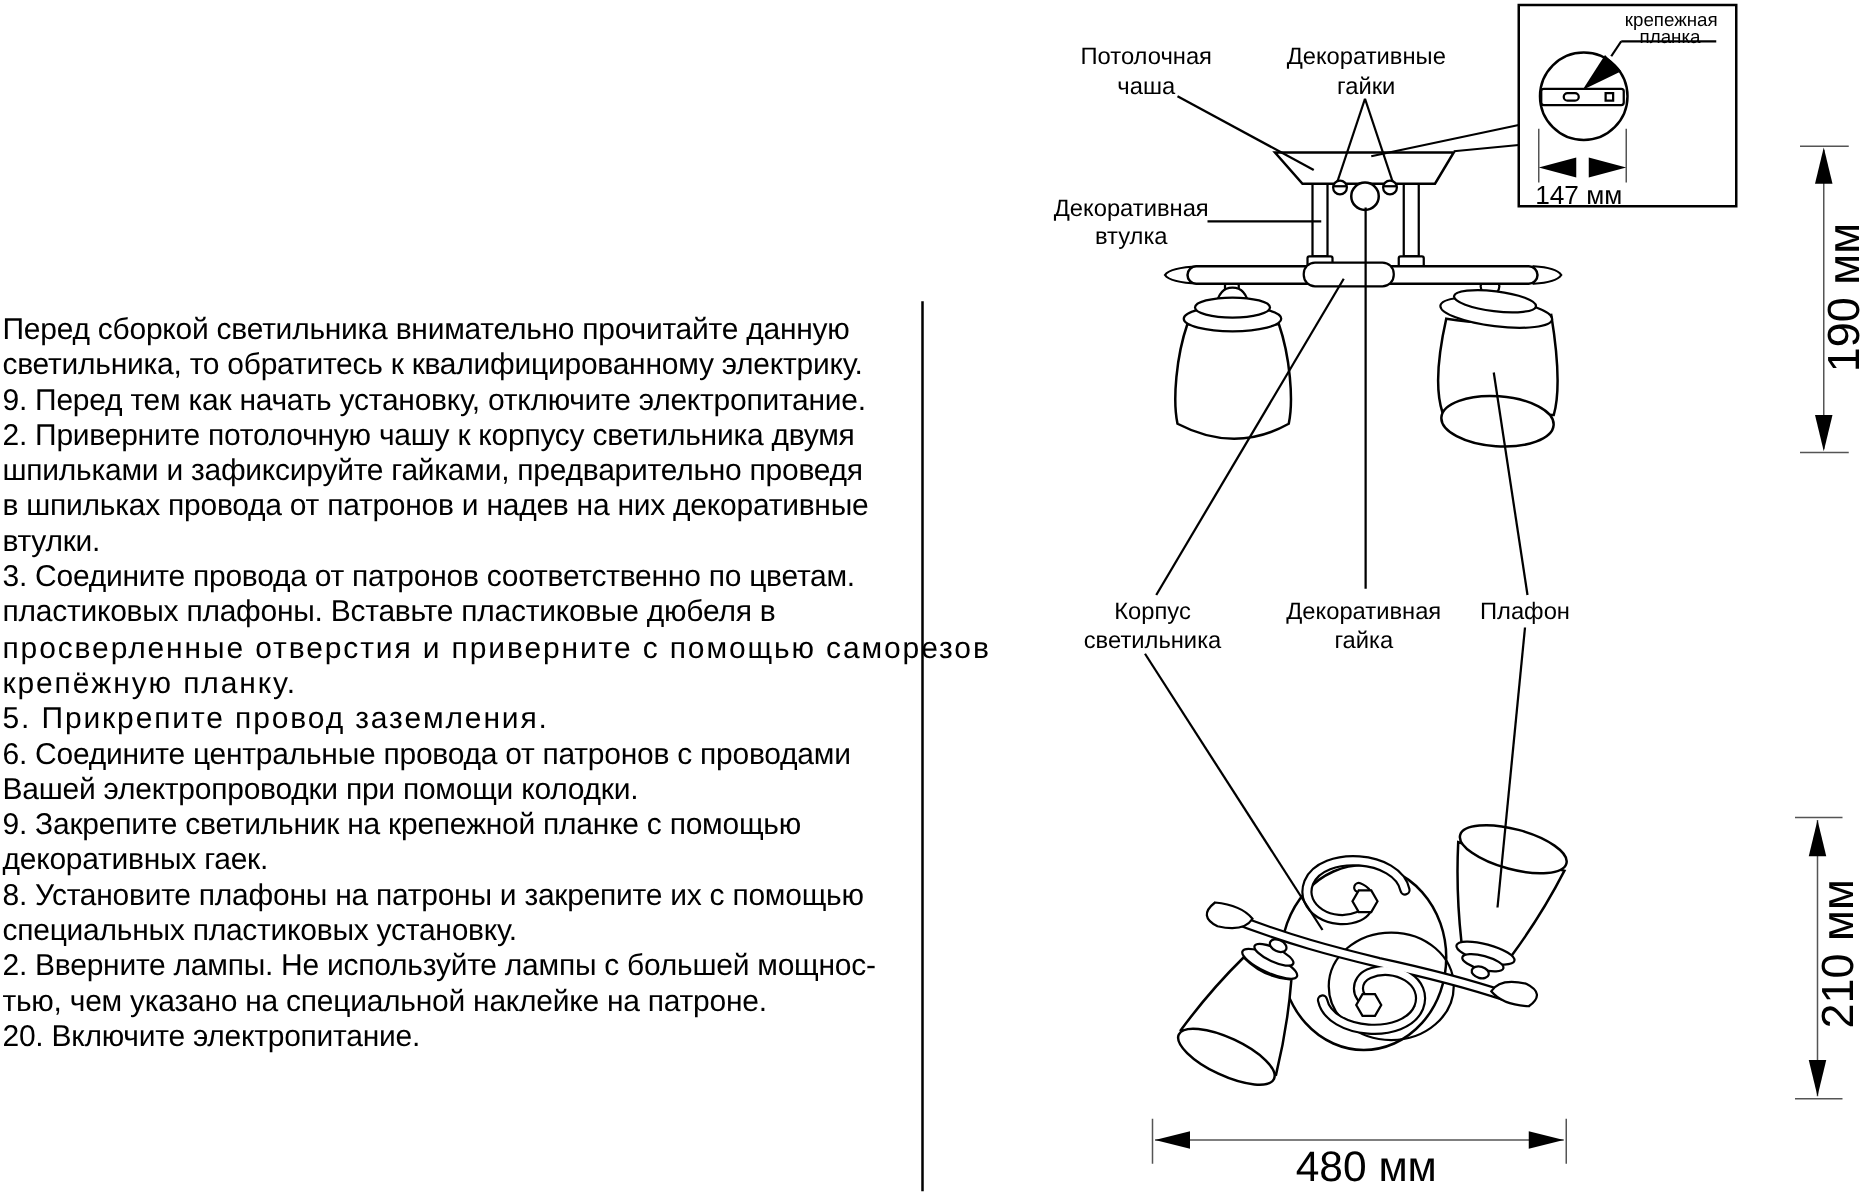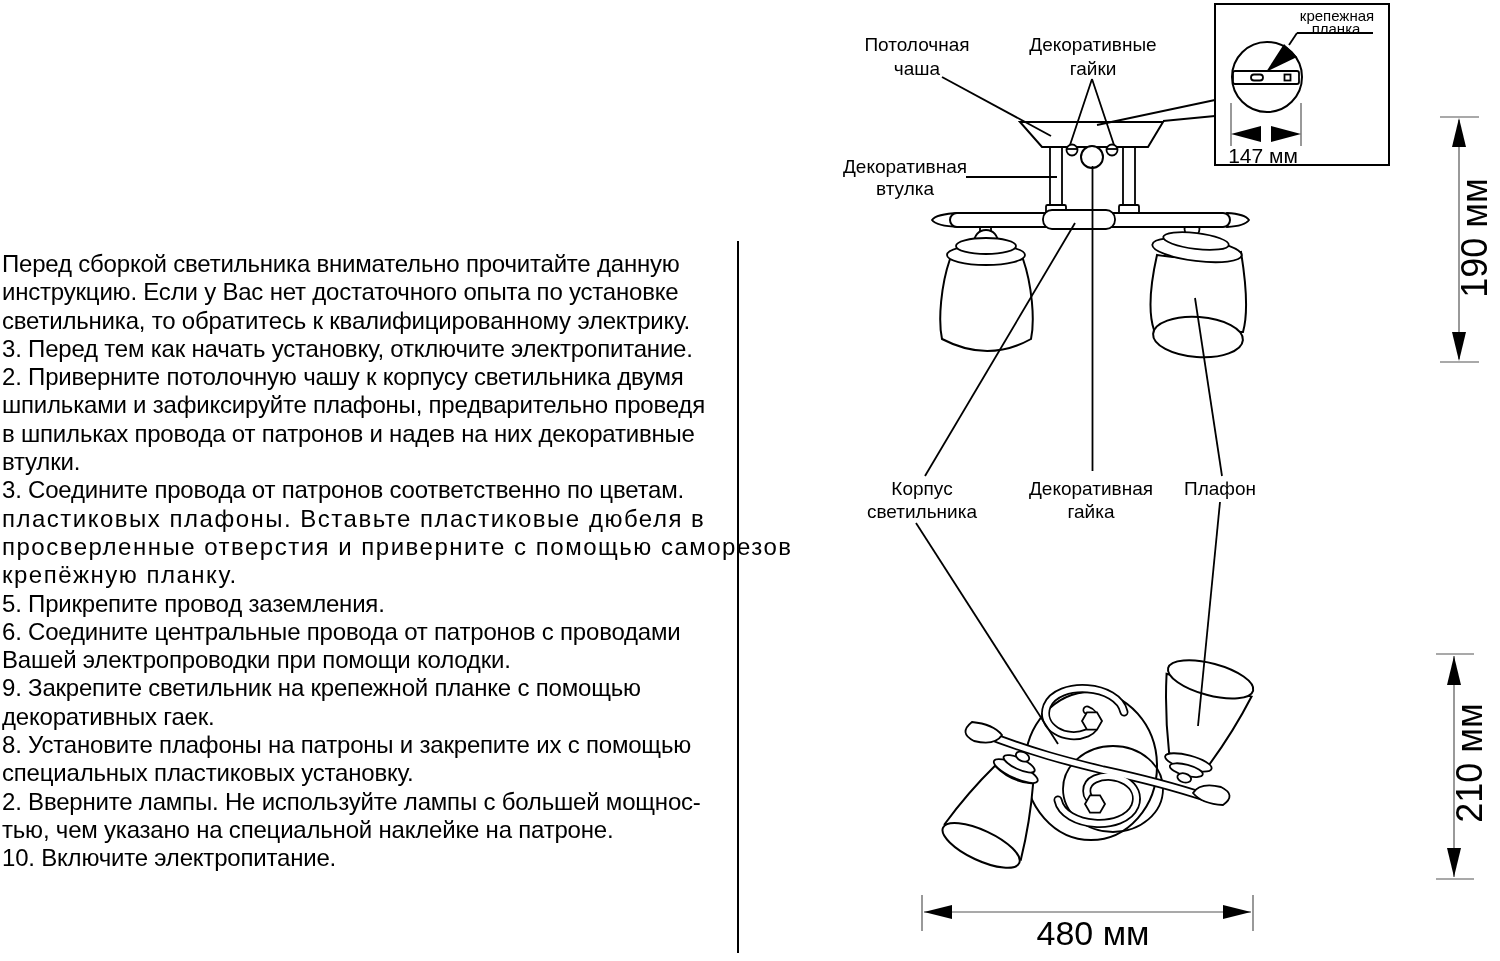--- a/index.html
+++ b/index.html
@@ -27,41 +27,40 @@
   .dimh{font-size:34px;text-anchor:middle;}
   .dim147{font-size:21px;text-anchor:middle;}
 </style>
 </head>
 <body>
 
 <div class="page">
 
   <div class="instructions">
       <div class="line">Перед сборкой светильника внимательно прочитайте данную</div>
-      <div class="line">инструкцию. Если у Вас нет достаточного опыта по установке</div>
       <div class="line">светильника, то обратитесь к квалифицированному электрику.</div>
-      <div class="line">3. Перед тем как начать установку, отключите электропитание.</div>
+      <div class="line">9. Перед тем как начать установку, отключите электропитание.</div>
       <div class="line">2. Приверните потолочную чашу к корпусу светильника двумя</div>
-      <div class="line">шпильками и зафиксируйте плафоны, предварительно проведя</div>
+      <div class="line">шпильками и зафиксируйте гайками, предварительно проведя</div>
       <div class="line">в шпильках провода от патронов и надев на них декоративные</div>
       <div class="line">втулки.</div>
       <div class="line">3. Соедините провода от патронов соответственно по цветам.</div>
       <div class="line">пластиковых плафоны. Вставьте пластиковые дюбеля в</div>
       <div class="line">просверленные отверстия и приверните с помощью саморезов</div>
       <div class="line">крепёжную планку.</div>
       <div class="line">5. Прикрепите провод заземления.</div>
       <div class="line">6. Соедините центральные провода от патронов с проводами</div>
       <div class="line">Вашей электропроводки при помощи колодки.</div>
       <div class="line">9. Закрепите светильник на крепежной планке с помощью</div>
       <div class="line">декоративных гаек.</div>
       <div class="line">8. Установите плафоны на патроны и закрепите их с помощью</div>
       <div class="line">специальных пластиковых установку.</div>
       <div class="line">2. Вверните лампы. Не используйте лампы с большей мощнос-</div>
       <div class="line">тью, чем указано на специальной наклейке на патроне.</div>
-      <div class="line">10. Включите электропитание.</div>
+      <div class="line">20. Включите электропитание.</div>
     </div>
 
   <div class="divider"></div>
 
   <svg class="diagram" width="1500" height="961" viewBox="0 0 1500 961">
 
     <g>
 
       <rect class="ln wh" x="980" y="224" width="11" height="14"></rect>
       <circle class="ln wh" cx="1192" cy="229" r="7.5"></circle>

